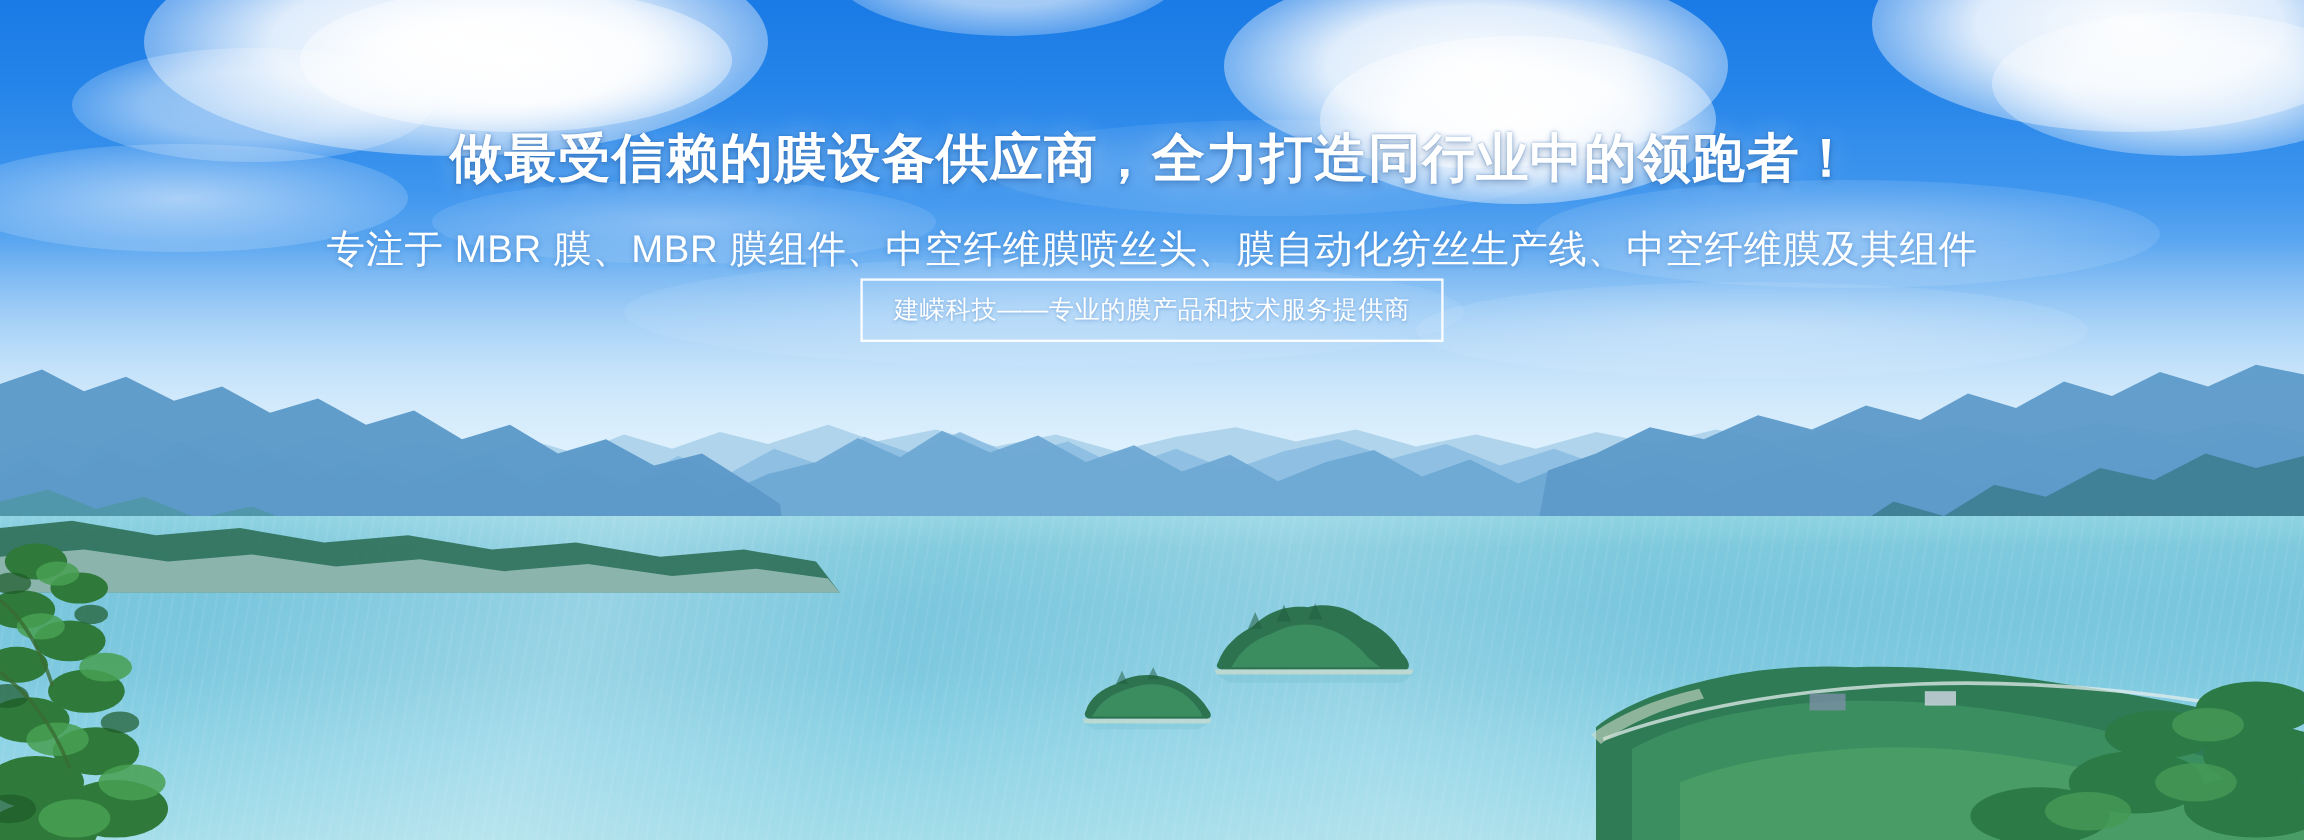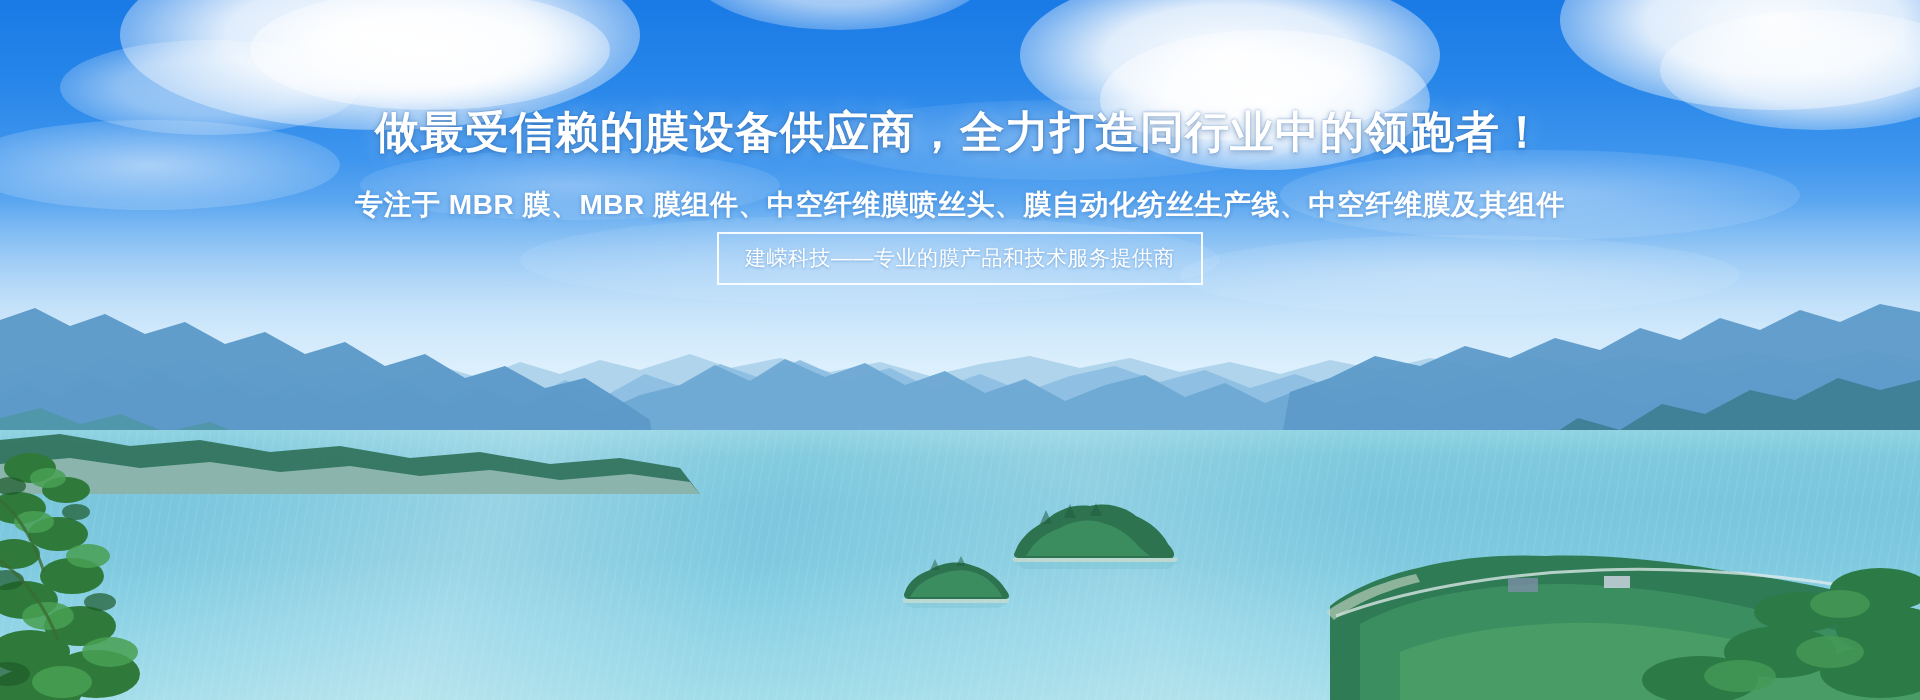--- a/index.html
+++ b/index.html
@@ -103,22 +103,22 @@
     white-space: nowrap;
     text-shadow:
       0 0 2px rgba(20,90,170,0.55),
       0 2px 6px rgba(16,70,140,0.40),
       0 0 22px rgba(255,255,255,0.35);
   }
   .subhead {
     position: absolute;
     left: 0; top: 186px;
     width: 1920px;
-    font-size: 28px;
-    font-weight: bold;
+    font-size: 32px;
+    font-weight: normal;
     letter-spacing: 0.5px;
     color: #ffffff;
     white-space: nowrap;
     text-shadow: 0 1px 4px rgba(30,95,175,0.45);
   }
   .tagline-wrap {
     position: absolute;
     left: 0; top: 232px;
     width: 1920px;
   }

